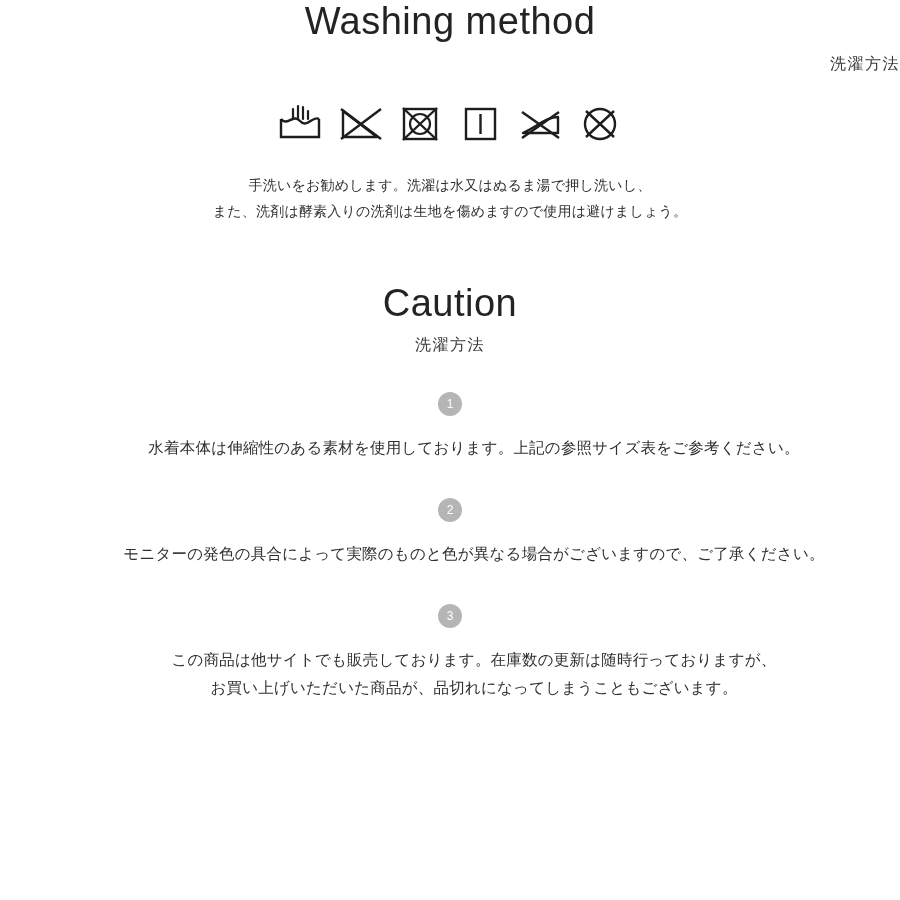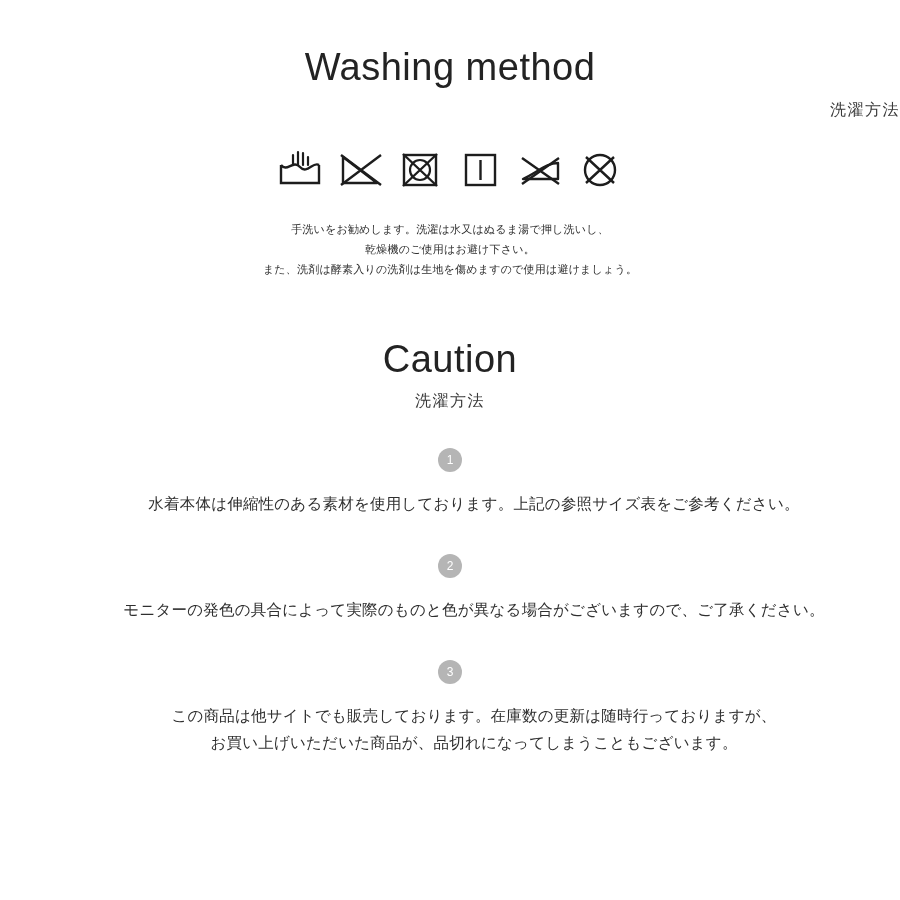--- a/index.html
+++ b/index.html
@@ -16,21 +16,20 @@
   }
   .page {
     width: 900px;
     height: 900px;
     position: relative;
     box-sizing: border-box;
   }
 
   
   .section-washing {
-    padding-top: 46px;
     text-align: center;
   }
   .title-en {
     font-size: 38px;
     font-weight: 400;
     letter-spacing: 0.5px;
     color: #232323;
     line-height: 1.15;
     margin: 0;
   }
@@ -49,21 +48,21 @@
     justify-content: center;
     align-items: center;
     gap: 14px;
   }
   .symbols svg {
     display: block;
   }
 
   .washing-note {
     margin-top: 30px;
-    font-size: 11px;
+    font-size: 14px;
     line-height: 1.85;
     color: #2f2f2f;
     letter-spacing: 0.2px;
   }
   .washing-note div {
     white-space: nowrap;
   }
 
   
   .section-caution {
@@ -162,21 +161,20 @@
       <span>
         <svg width="46" height="40" viewBox="0 0 46 40">
           <circle cx="23" cy="21" r="15" fill="none" stroke="#1d1d1d" stroke-width="2.4"></circle>
           <path d="M9 8 L37 34 M37 8 L9 34" stroke="#1d1d1d" stroke-width="2.4"></path>
         </svg>
       </span>
     </div>
 
     <div class="washing-note">
       <div>手洗いをお勧めします。洗濯は水又はぬるま湯で押し洗いし、</div>
-      <div>乾燥機のご使用はお避け下さい。</div>
       <div>また、洗剤は酵素入りの洗剤は生地を傷めますので使用は避けましょう。</div>
     </div>
   </section>
 
   <section class="section-caution">
     <h2 class="caution-title-en">Caution</h2>
     <div class="caution-title-ja">洗濯方法</div>
 
     <div class="caution-item">
       <span class="num-badge">1</span>

